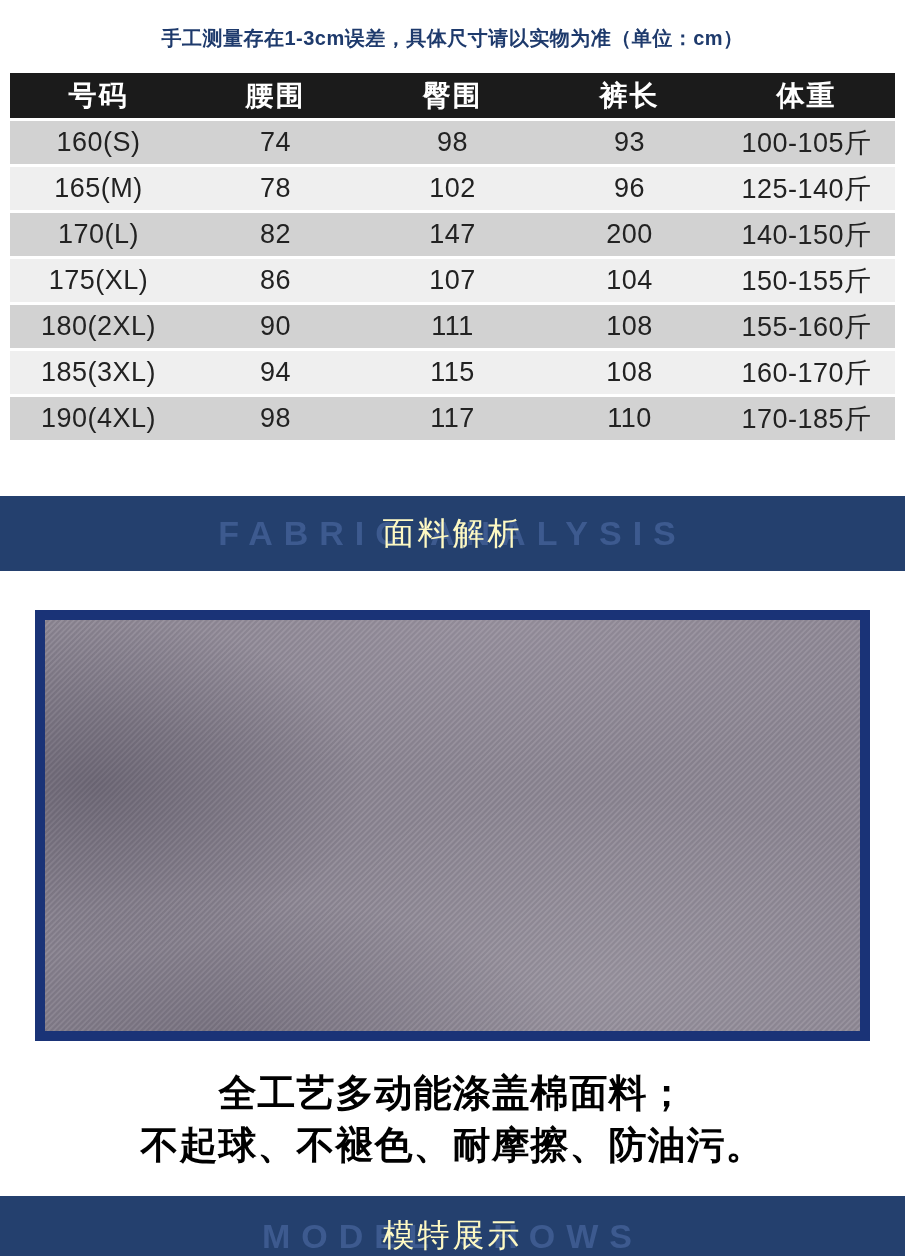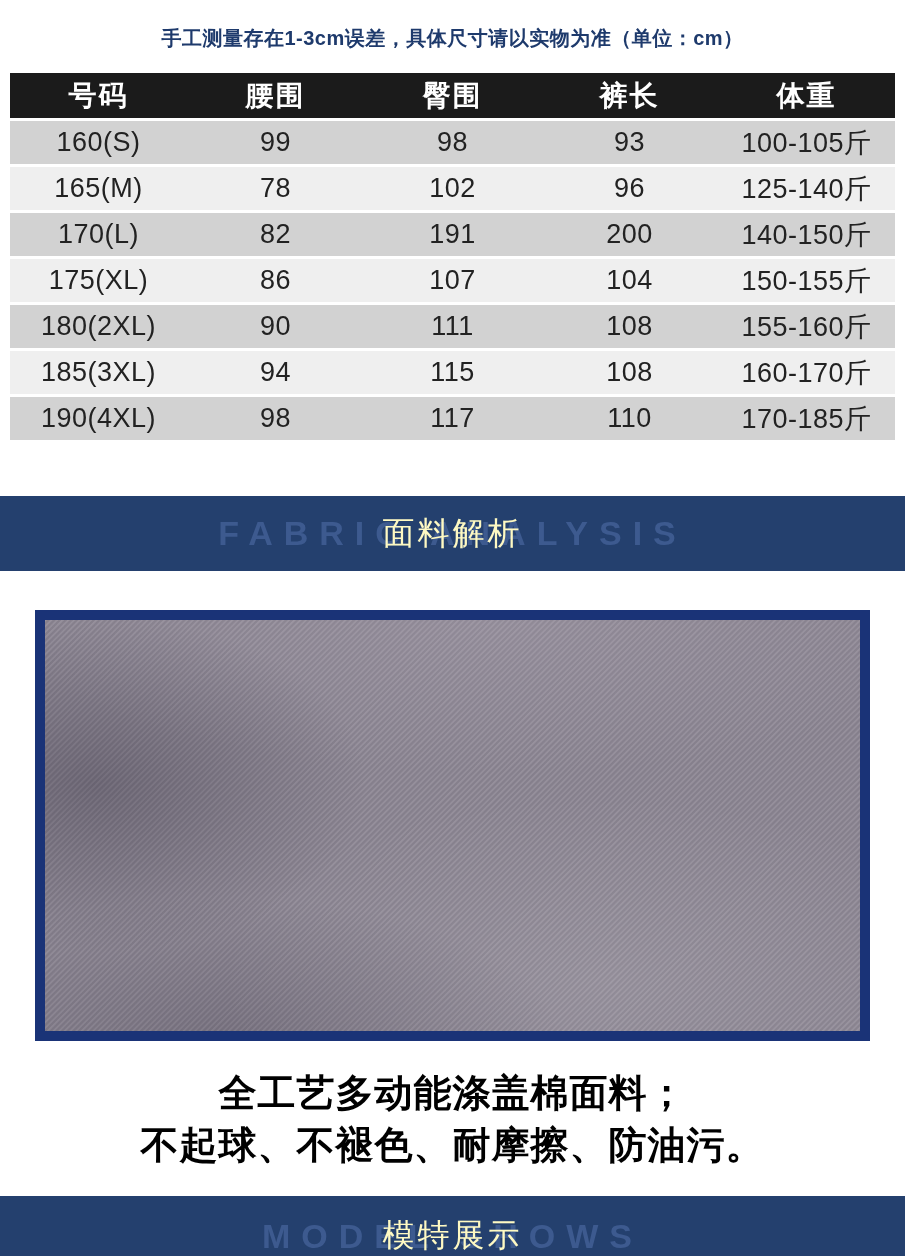--- a/index.html
+++ b/index.html
@@ -139,36 +139,36 @@
         <th>号码</th>
         <th>腰围</th>
         <th>臀围</th>
         <th>裤长</th>
         <th>体重</th>
       </tr>
     </thead>
     <tbody>
       <tr>
         <td>160(S)</td>
-        <td>99</td>
+        <td>74</td>
         <td>98</td>
         <td>93</td>
         <td>100-105斤</td>
       </tr>
       <tr>
         <td>165(M)</td>
         <td>78</td>
         <td>102</td>
         <td>96</td>
         <td>125-140斤</td>
       </tr>
       <tr>
         <td>170(L)</td>
         <td>82</td>
-        <td>191</td>
+        <td>147</td>
         <td>200</td>
         <td>140-150斤</td>
       </tr>
       <tr>
         <td>175(XL)</td>
         <td>86</td>
         <td>107</td>
         <td>104</td>
         <td>150-155斤</td>
       </tr>

